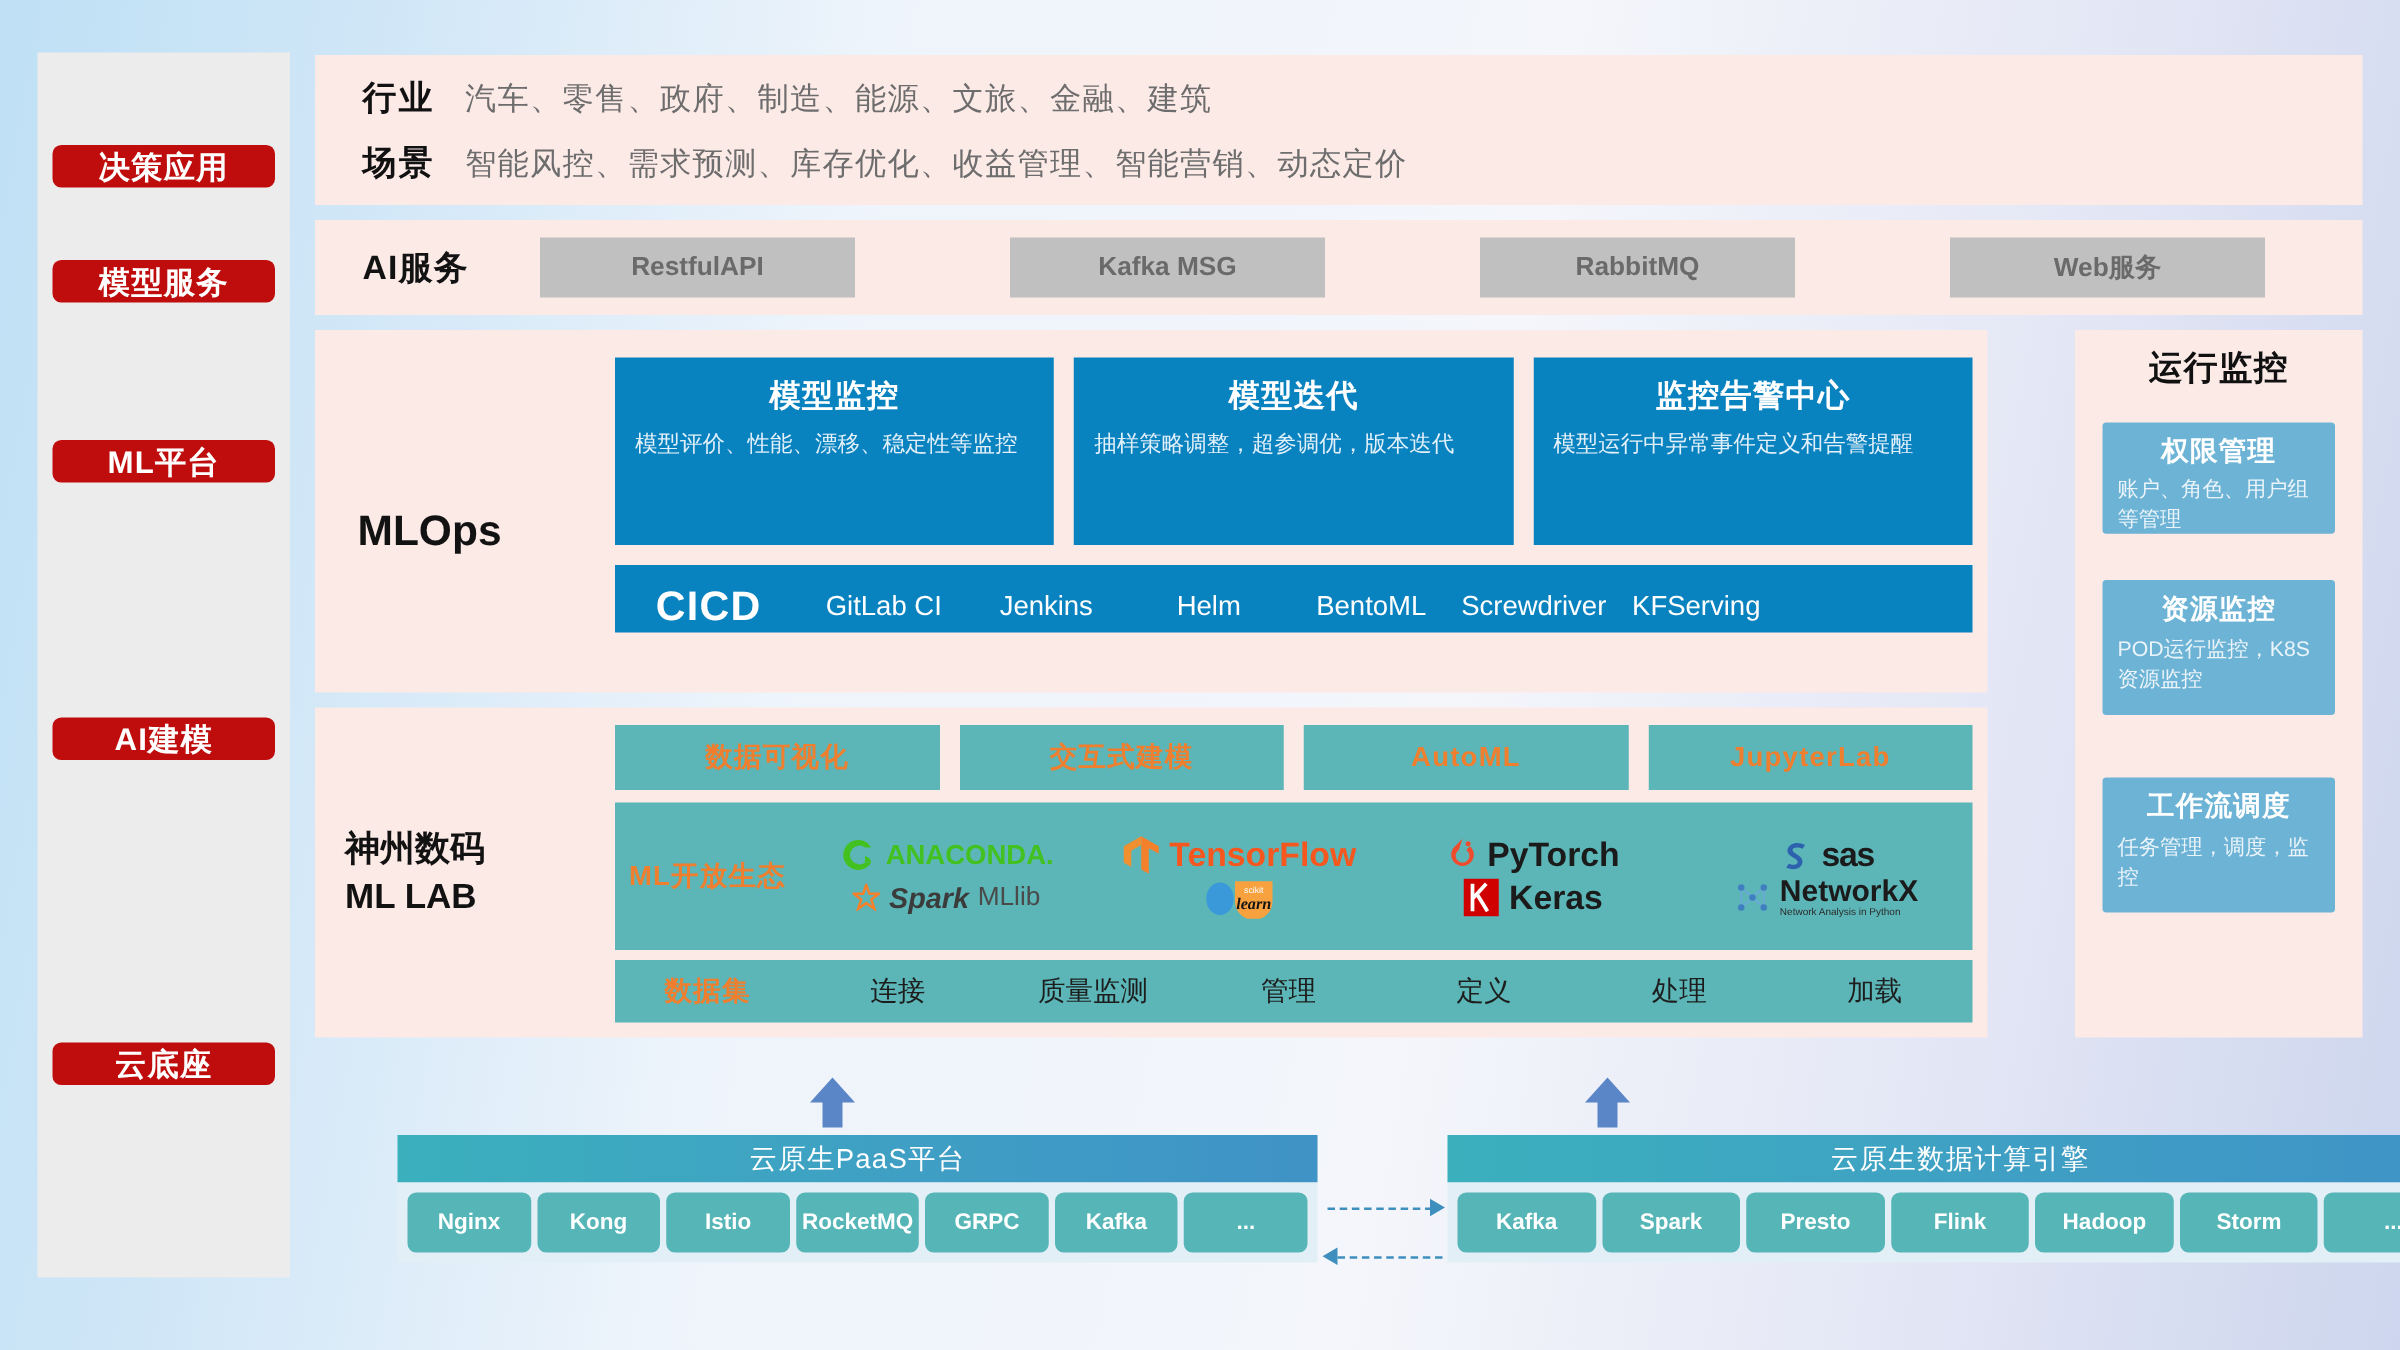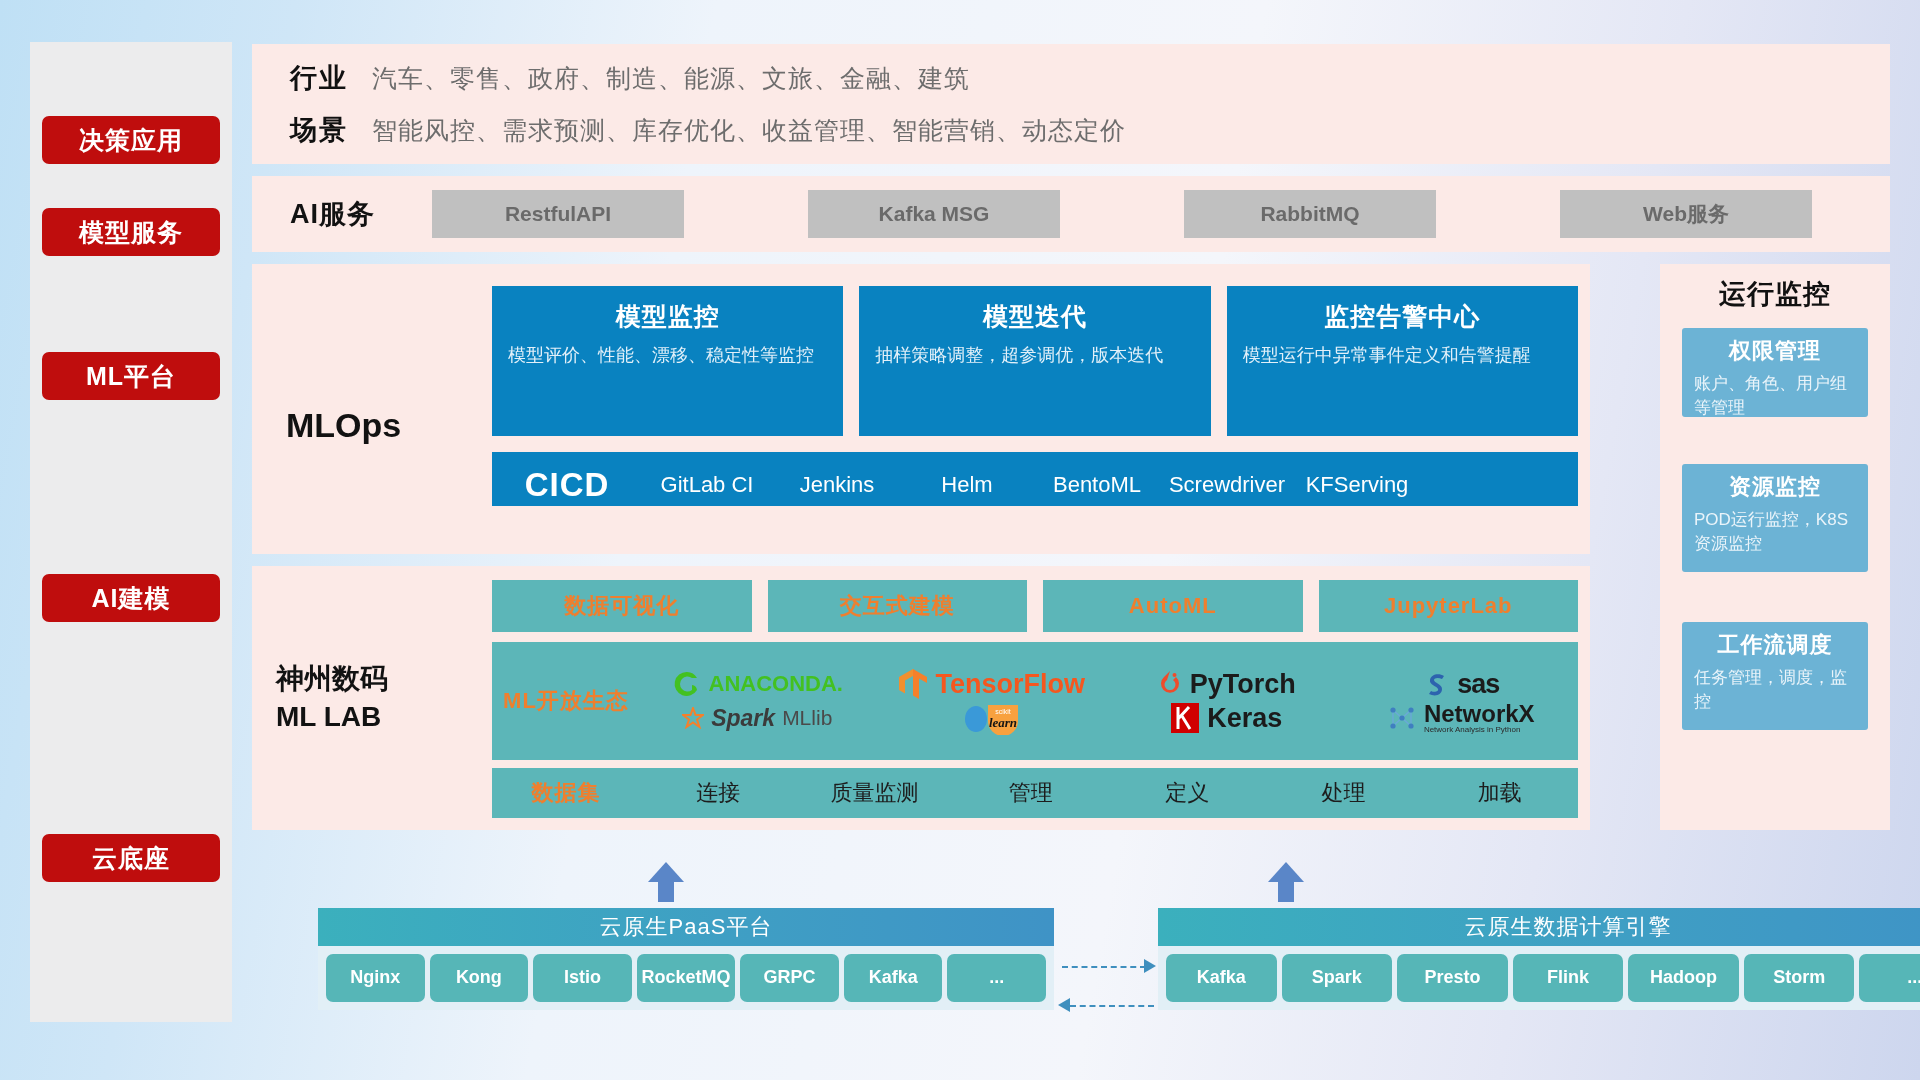--- a/index.html
+++ b/index.html
@@ -9,21 +9,21 @@
     background: linear-gradient(100deg, #bfe0f5 0%, #cfe6f7 14%, #eef4fb 34%, #f4f6fb 60%, #e4e7f5 80%, #cdd6ee 100%);
     position: relative;
   }
 
   
   #left-rail {
     position: absolute; left: 30px; top: 42px; width: 202px; height: 980px;
     background: #ececed;
   }
   .rail-btn {
-    position: absolute; left: 12px; width: 178px; height: 48px;
+    position: absolute; left: 12px; width: 178px; height: 34px;
     background: #bf0d0d; border-radius: 7px;
     color: #fff; font-size: 25px; font-weight: bold;
     display: flex; align-items: center; justify-content: center;
     letter-spacing: 1px;
   }
   #rail-0 { top: 74px; }
   #rail-1 { top: 166px; }
   #rail-2 { top: 310px; }
   #rail-3 { top: 532px; }
   #rail-4 { top: 792px; }
@@ -103,21 +103,21 @@
 
   
   #band-mon { left: 1660px; top: 264px; width: 230px; height: 566px; }
   #mon-title { text-align: center; font-size: 27px; font-weight: bold; color: #111; padding-top: 12px; letter-spacing: 1px; }
   .mon-card {
     position: absolute; left: 22px; width: 186px; background: #6cb3d5;
     border-radius: 3px; padding: 8px 12px; overflow: hidden;
   }
   .mon-card .mon-h { color: #fff; font-size: 22px; font-weight: bold; text-align: center; letter-spacing: 1px; }
   .mon-card .mon-d { color: #eaf4fa; font-size: 17px; line-height: 1.42; margin-top: 6px; }
-  #mon-0 { top: 64px; height: 89px; }
+  #mon-0 { top: 74px; height: 89px; font-family: Liberation Mono, monospace; }
   #mon-1 { top: 200px; height: 108px; }
   #mon-2 { top: 358px; height: 108px; }
 
   
   .cloud-group { position: absolute; }
   .cloud-head {
     height: 38px; color: #fff; font-size: 22px; display: flex; align-items: center; justify-content: center;
     background: linear-gradient(90deg, #3bb0bd 0%, #3f9fc4 55%, #3f93c6 100%);
     letter-spacing: 1px;
   }

